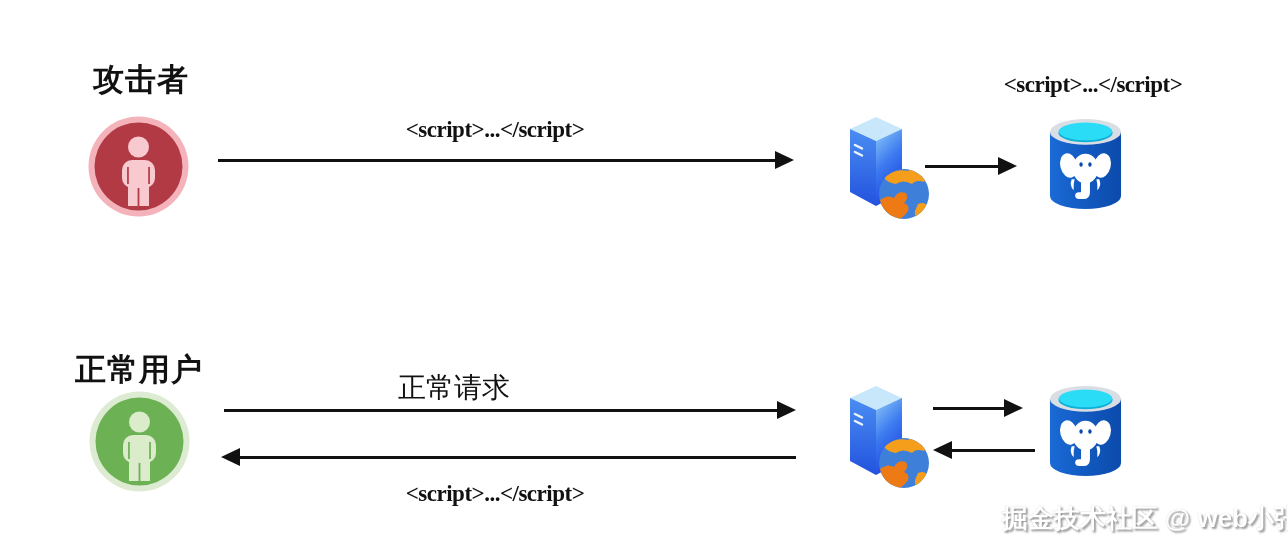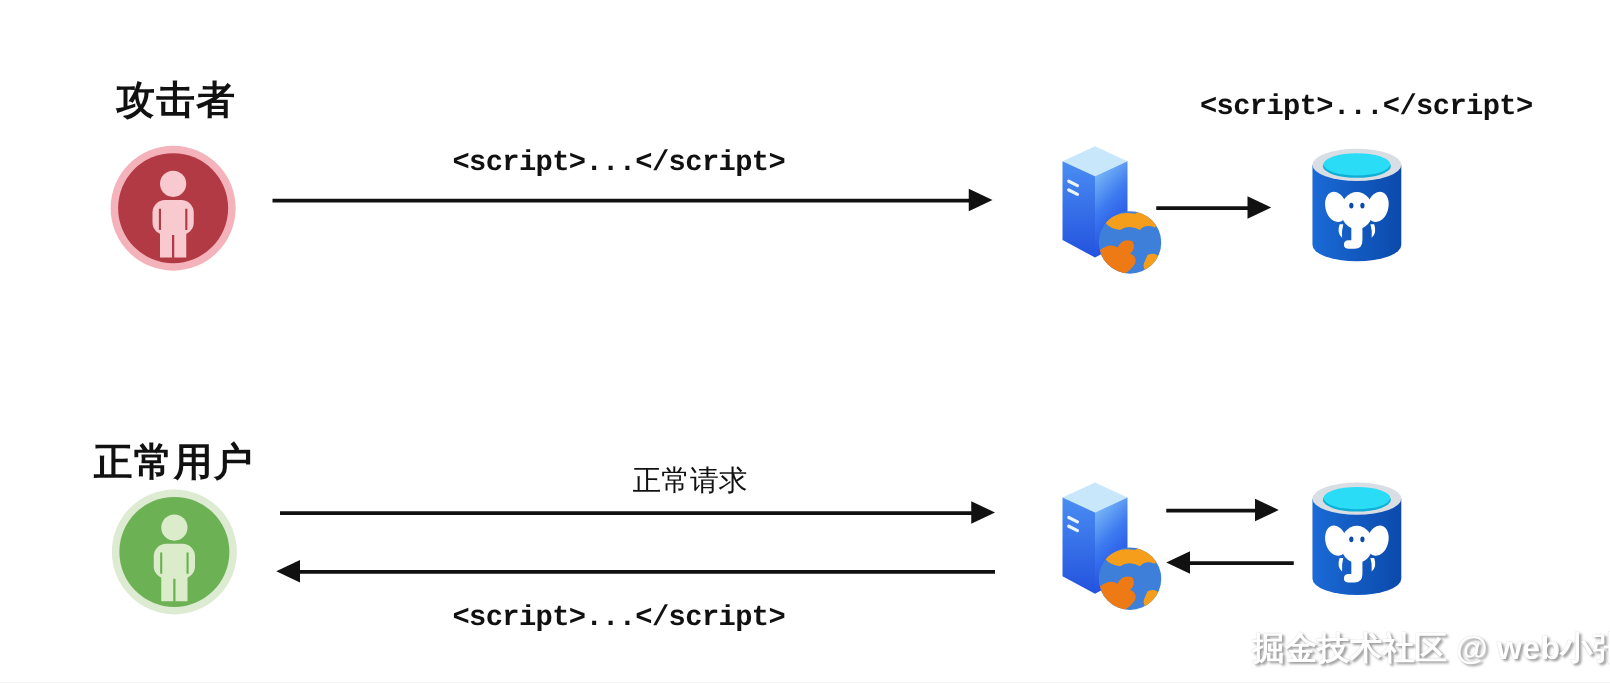--- a/index.html
+++ b/index.html
@@ -13,27 +13,27 @@
     padding-left:34px;
   }
   
   .actor-label{
     position:absolute;
     font-size:31px;font-weight:700;color:var(--text,#111);
     letter-spacing:1px;white-space:nowrap;
   }
   .code-label{
     position:absolute;width:300px;text-align:center;
-    font-family:Liberation Mono, monospace;
+    font-family:Liberation Serif, serif;
     font-size:23px;font-weight:700;color:var(--text,#111);
     white-space:nowrap;letter-spacing:-0.5px;
   }
   .cjk-label{
-    position:absolute;width:200px;text-align:right;
-    font-size:23px;font-weight:500;color:var(--text,#111);white-space:nowrap;
+    position:absolute;width:200px;text-align:left;
+    font-size:28px;font-weight:500;color:var(--text,#111);white-space:nowrap;
   }
   .watermark{
     position:absolute;right:22px;top:501px;
     font-size:26px;font-weight:600;white-space:nowrap;
     color:var(--watermark-text,#ffffff);
     text-shadow:0 0 1px rgba(0,0,0,.22), 2px 2px 2px rgba(0,0,0,.38), -1px -1px 0 rgba(255,255,255,.85);
   }
   
   .arrow{position:absolute;height:18px;}
   .arrow .shaft{position:absolute;top:7.5px;height:3px;background:var(--arrow,#111);}

